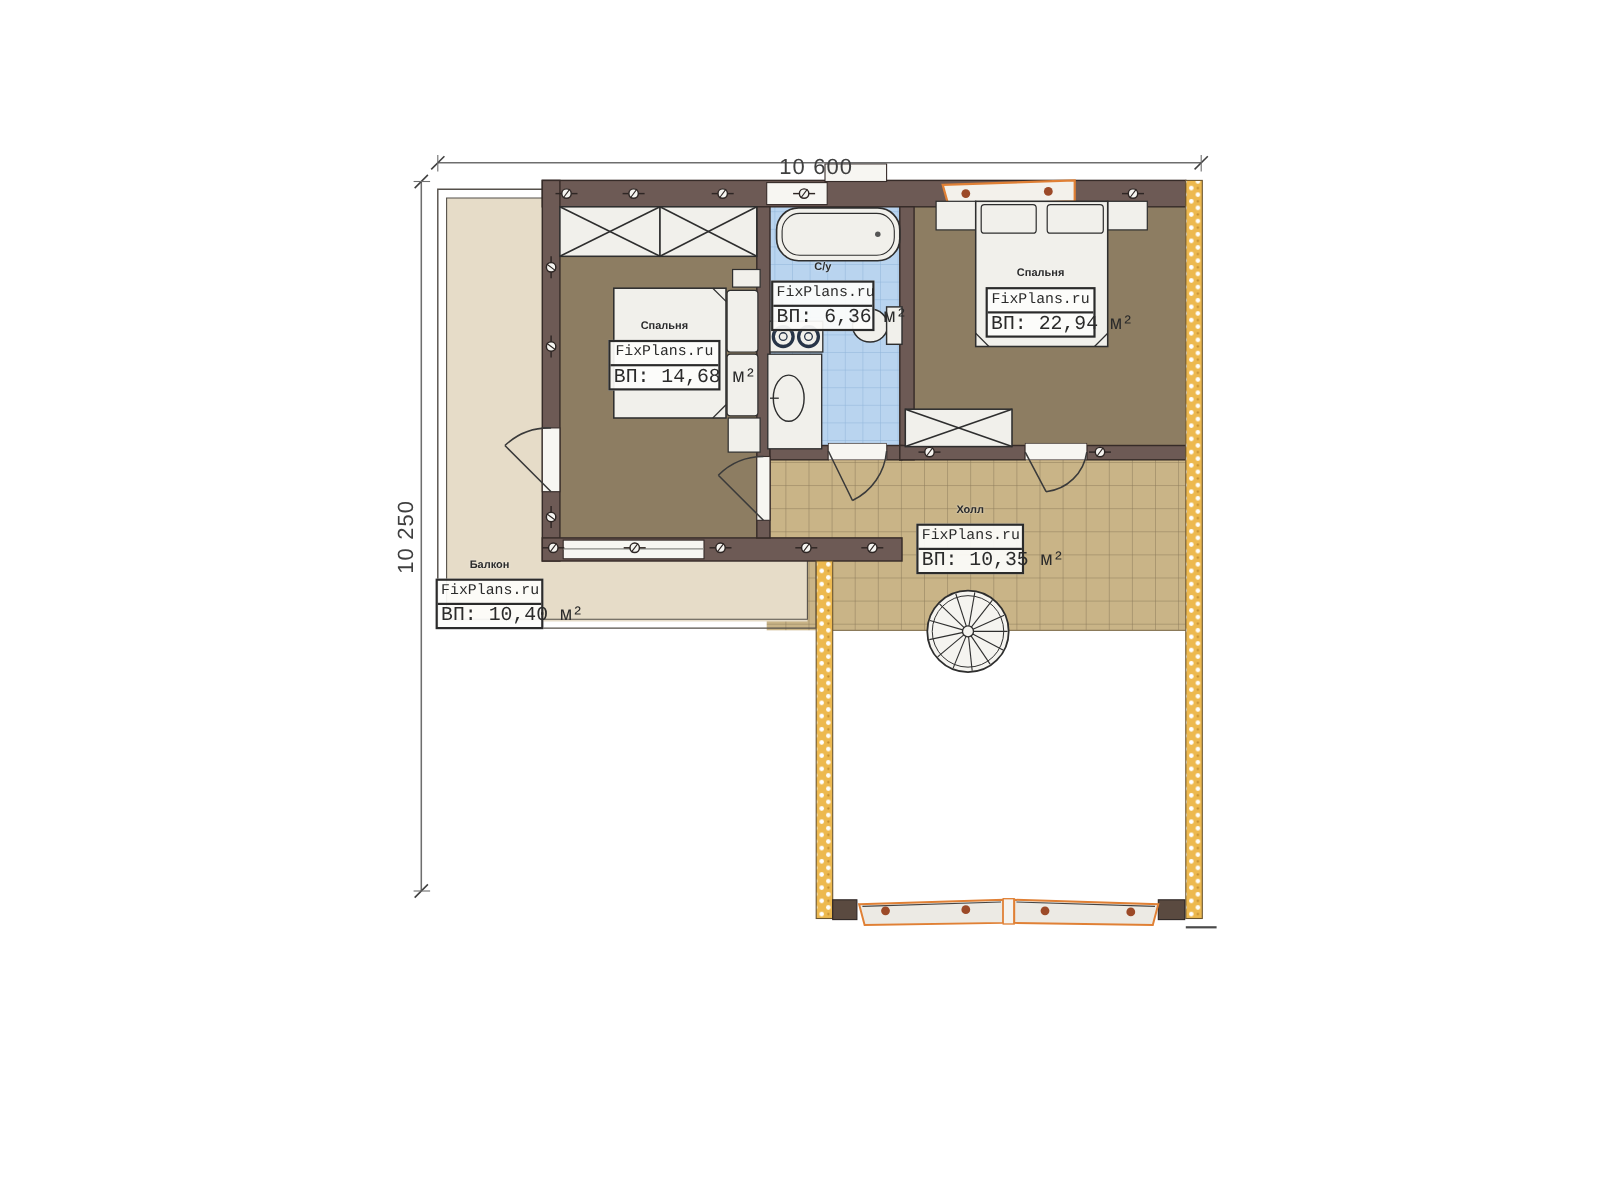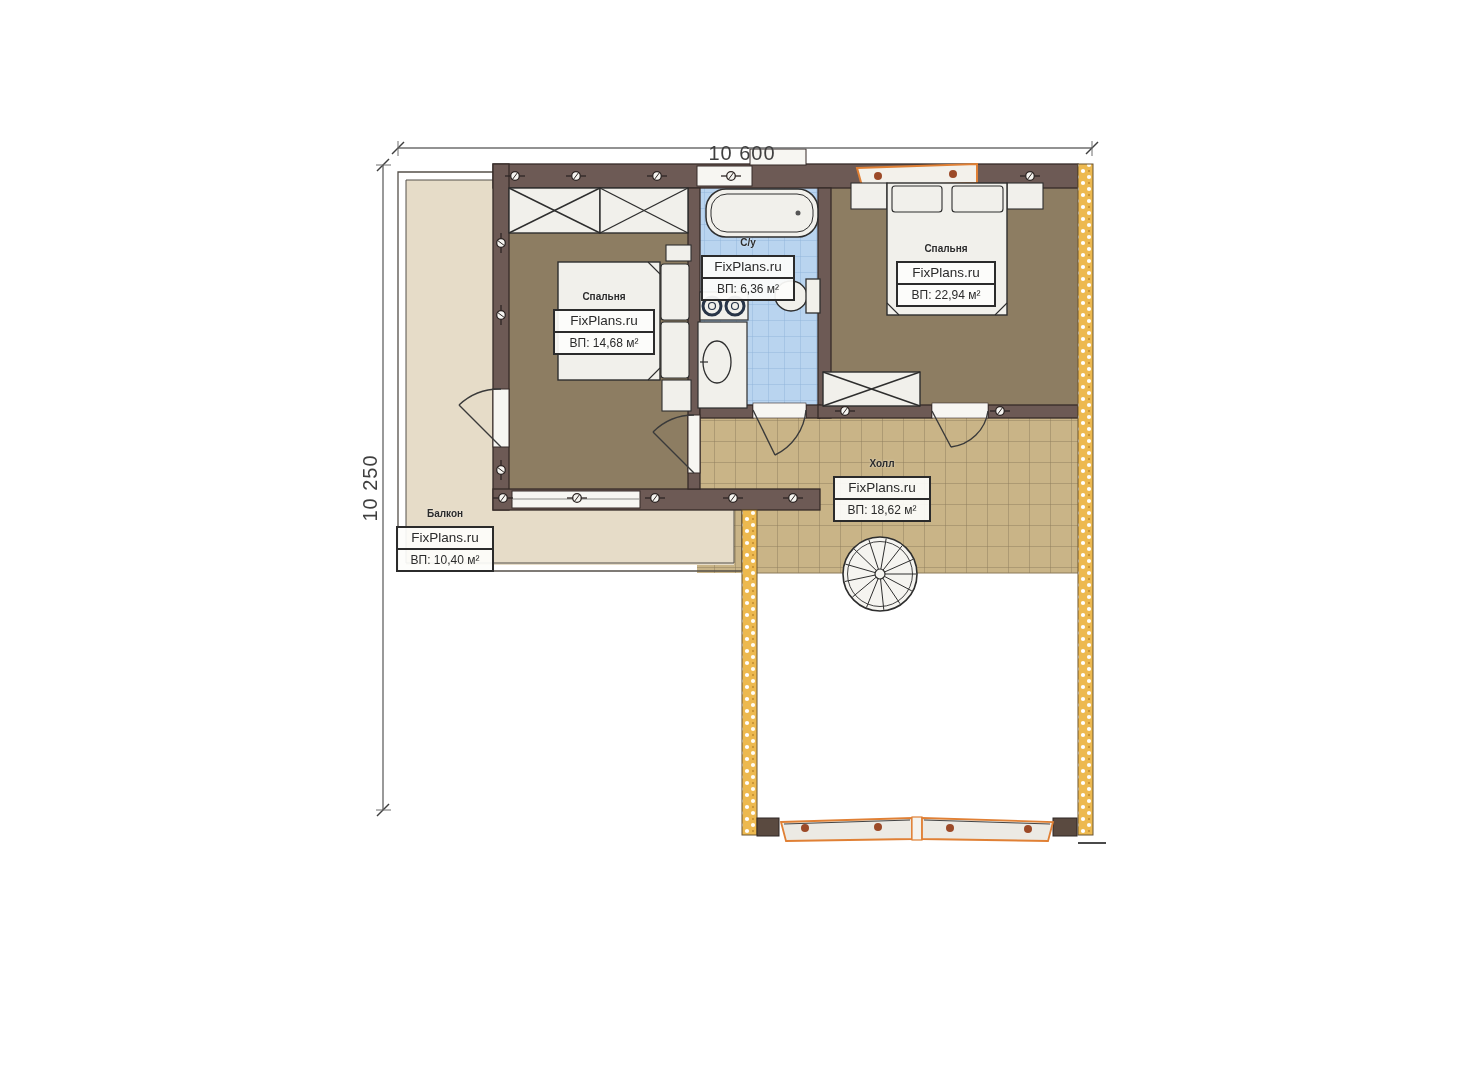--- a/index.html
+++ b/index.html
@@ -4,22 +4,22 @@
 <style>
   html,body{margin:0;padding:0;background:#ffffff;}
   #canvas{position:relative;width:1473px;height:1080px;background:#ffffff;overflow:hidden;
           font-family:"Liberation Sans","DejaVu Sans",sans-serif;}
   #plan-svg{position:absolute;left:0;top:0;}
   .dim-text{position:absolute;color:#3f3f3f;font-size:20px;letter-spacing:1px;white-space:nowrap;}
   .dim-top{left:742px;top:153px;transform:translate(-50%,-50%);}
   .dim-left{left:370px;top:488px;transform:translate(-50%,-50%) rotate(-90deg);}
   .room-label{position:absolute;text-align:center;color:#2b2b2b;}
   .room-name{font-weight:bold;font-size:10px;line-height:17px;text-shadow:0 0 2px rgba(255,255,255,.7);}
-  .label-box{margin:4px auto 0;border:2px solid #2b2b2b;background:rgba(253,253,251,.93);}
-  .label-row{font-size:12px;line-height:18px;padding:1px 3px;white-space:nowrap;}
+  .label-box{margin:4px auto 0;border:2px solid #2b2b2b;background:rgba(253,253,251,.93);font-family:Liberation Mono, monospace;}
+  .label-row{font-size:18px;line-height:18px;padding:1px 3px;white-space:nowrap;}
   .label-row.brand{border-bottom:2px solid #2b2b2b;font-size:13.5px;}
   .lbl-bedl{left:540px;top:288px;width:128px;}  .lbl-bedl .label-box{width:98px;}
   .lbl-bath{left:694px;top:234px;width:108px;}  .lbl-bath .label-box{width:90px;}
   .lbl-bedr{left:884px;top:240px;width:124px;}  .lbl-bedr .label-box{width:96px;}
   .lbl-hall{left:822px;top:455px;width:120px;text-align:center;}  .lbl-hall .label-box{width:94px;}
   .lbl-balc{left:388px;top:505px;width:114px;}  .lbl-balc .label-box{width:94px;}
 </style>
 </head>
 <body>
 
@@ -241,21 +241,21 @@
     <div class="label-box">
       <div class="label-row brand">FixPlans.ru</div>
       <div class="label-row">ВП: 22,94 м²</div>
     </div>
   </div>
 
   <div class="room-label lbl-hall">
     <div class="room-name">Холл</div>
     <div class="label-box">
       <div class="label-row brand">FixPlans.ru</div>
-      <div class="label-row">ВП: 18,62 м²</div>
+      <div class="label-row">ВП: 10,35 м²</div>
     </div>
   </div>
 
   <div class="room-label lbl-balc">
     <div class="room-name">Балкон</div>
     <div class="label-box">
       <div class="label-row brand">FixPlans.ru</div>
       <div class="label-row">ВП: 10,40 м²</div>
     </div>
   </div>

